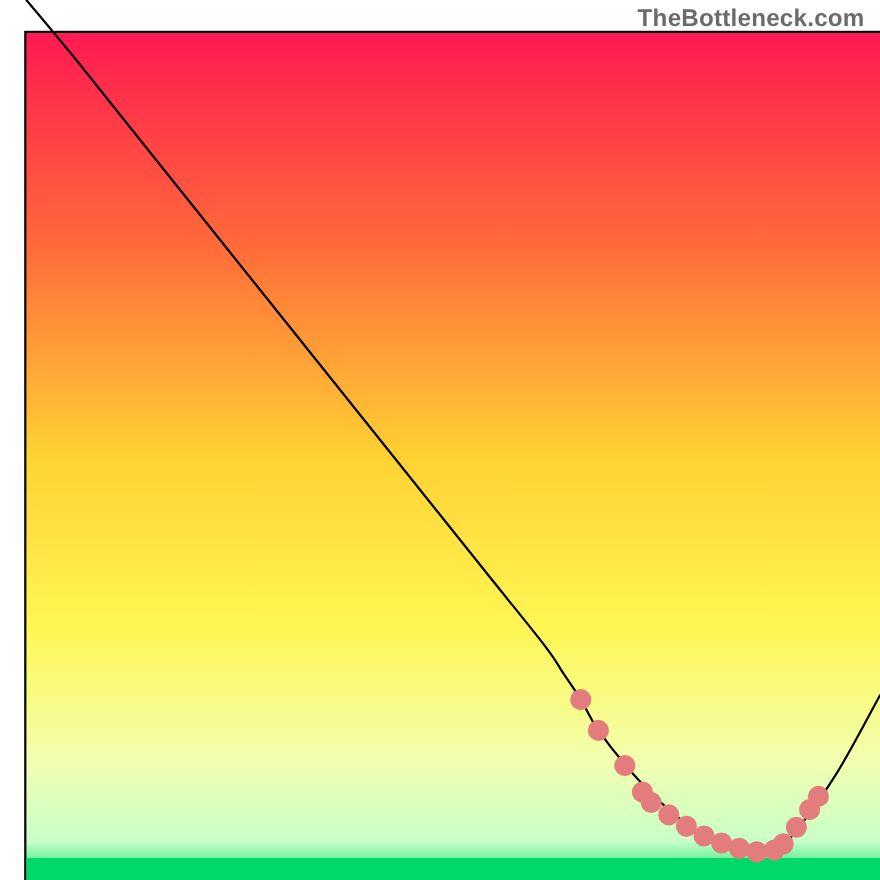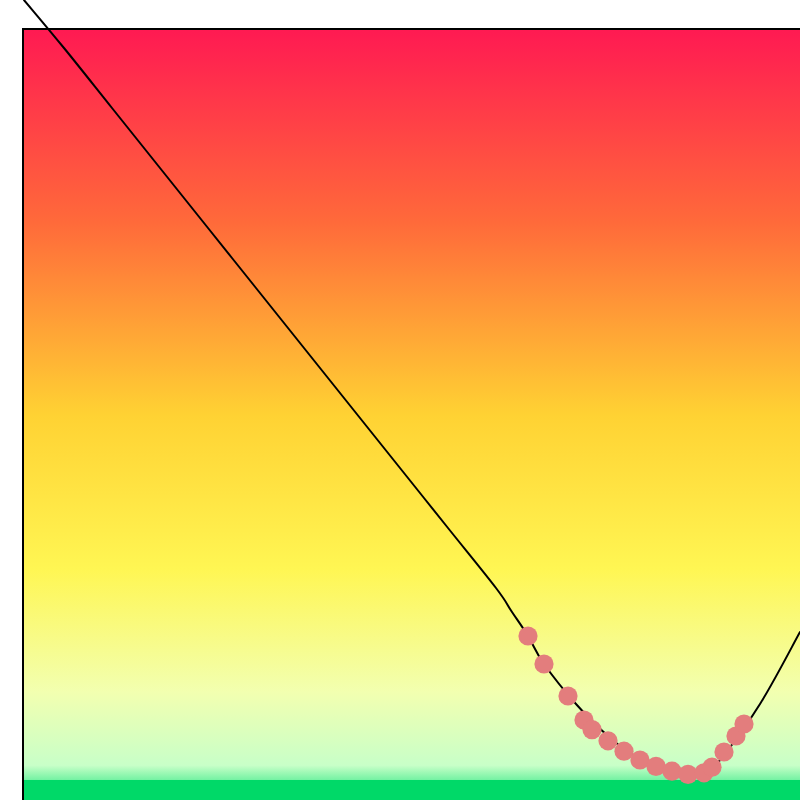--- a/index.html
+++ b/index.html
@@ -33,20 +33,21 @@
     left: 0;
     width: 800px;
     height: 800px;
     z-index: 1;
   }
 </style>
 </head>
 <body>
 
 <div class="chart-container">
+  <div class="watermark">TheBottleneck.com</div>
   <svg class="plot" viewBox="0 0 800 800" preserveAspectRatio="none">
     <defs>
       <linearGradient id="bg-grad" x1="0" y1="0" x2="0" y2="1">
           <stop offset="0%" stop-color="#ff1a52"></stop>
           <stop offset="25%" stop-color="#ff6a3a"></stop>
           <stop offset="50%" stop-color="#ffd233"></stop>
           <stop offset="70%" stop-color="#fff653"></stop>
           <stop offset="86%" stop-color="#f2ffb0"></stop>
           <stop offset="95.5%" stop-color="#c8ffc8"></stop>
           <stop offset="100%" stop-color="#00e070"></stop>

